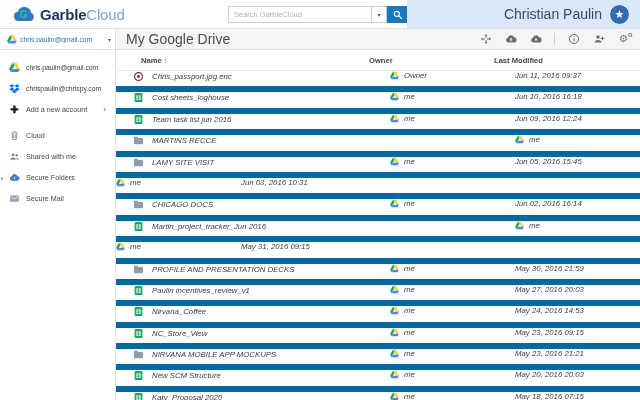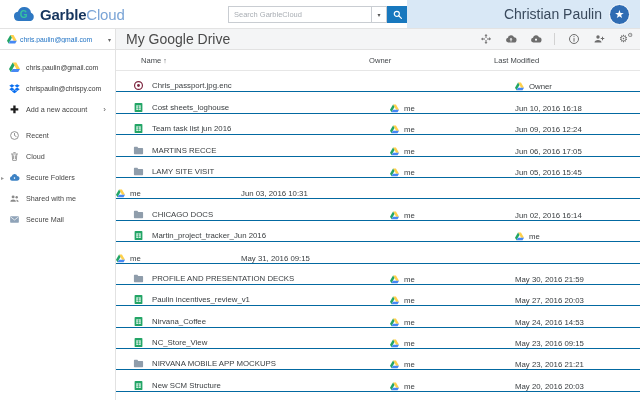--- a/index.html
+++ b/index.html
@@ -53,29 +53,29 @@
              display:flex;align-items:center;padding:0 10px;}
   .crumb{font-size:14px;color:#4a4a4a;}
   .crumb-tools{margin-left:auto;display:flex;align-items:center;gap:12px;}
   .tool{width:13px;height:13px;display:flex;align-items:center;justify-content:center;color:#6d6d6d;cursor:pointer;position:relative;}
   .tool svg{width:12px;height:12px;}
   .tools-sep{width:1px;height:12px;background:#d2d2d2;}
   .gear-glyph{font-size:10px;line-height:1;color:#6d6d6d;}
   .gear-small{position:absolute;top:-2px;right:-3px;font-size:6px;color:#6d6d6d;}
 
   .thead{height:20px;flex:0 0 auto;display:flex;align-items:center;border-bottom:1px solid #e6e6e6;
-         font-size:7.6px;font-weight:normal;color:#44484c;background:#fff;}
+         font-size:7.6px;font-weight:bold;color:#44484c;background:#fff;}
   .col-name{flex:1;min-width:0;display:flex;align-items:center;gap:2px;padding-left:25px;box-sizing:border-box;}
   .col-owner{width:125px;flex:0 0 auto;}
   .col-mod{width:146px;flex:0 0 auto;}
   .sort-arrow{font-size:7px;color:#44484c;}
 
   .rows{flex:1;overflow:hidden;background:#fff;}
-  .row{height:21.4px;box-sizing:border-box;display:flex;align-items:flex-end;border-bottom:1px solid #0369a1;
-       font-size:7.8px;color:#3c4043;cursor:pointer;background:#fff;}
+  .row{height:21.4px;box-sizing:border-box;display:flex;align-items:flex-start;border-bottom:6px solid #0369a1;
+       font-size:7.8px;color:#3c4043;cursor:pointer;background:#fff;font-style:italic;}
   .cell-name{flex:1;min-width:0;display:flex;align-items:center;gap:8px;padding-left:17px;box-sizing:border-box;
              white-space:nowrap;overflow:hidden;}
   .file-icon{width:11px;height:11px;flex:0 0 auto;display:flex;}
   .file-icon svg{width:11px;height:11px;}
   .cell-owner{width:125px;flex:0 0 auto;display:flex;align-items:center;gap:5px;}
   .owner-drive{width:9px;height:9px;flex:0 0 auto;display:flex;}
   .owner-drive svg{width:9px;height:9px;}
   .cell-mod{width:125px;flex:0 0 auto;color:#3c4043;}
 </style>
 </head>
@@ -147,54 +147,45 @@
           <span class="acct-email">chrispaulin@chrispy.com</span>
         </div>
         <div class="side-item">
           <span class="add-plus">✚</span>
           <span>Add a new account</span>
           <span class="add-chevron">›</span>
         </div>
         <div class="group-gap"></div>
         <div class="side-item">
           <span class="sicon">
-            <svg viewBox="0 0 24 24" fill="none" stroke="#8a8a8a" stroke-width="2">
-                <circle cx="12" cy="12" r="8.5"></circle>
-                <path d="M12 7.5V12l3.5 2" stroke-linecap="round"></path>
-              </svg>
-          </span>
-          <span>Recent</span>
-        </div>
-        <div class="side-item">
-          <span class="sicon">
             <svg viewBox="0 0 24 24" fill="none" stroke="#8a8a8a" stroke-width="1.8">
                 <path d="M4.5 6.5h15M9.5 3.5h5M7 6.5l1 14h8l1-14M10 9.5v8M14 9.5v8"></path>
               </svg>
           </span>
           <span>Cloud</span>
+        </div>
+        <div class="side-item">
+          <span class="sicon">
+            <svg viewBox="0 0 24 24" fill="#8a8a8a">
+                <circle cx="9" cy="8.5" r="3.2"></circle>
+                <circle cx="16.8" cy="9.2" r="2.6"></circle>
+                <path d="M3 19c0-3 2.8-4.8 6-4.8s6 1.8 6 4.8zM16 14.6c2.7.2 5 1.7 5 4.4h-4"></path>
+              </svg>
+          </span>
+          <span>Shared with me</span>
         </div>
         <div class="side-item">
           <span class="expand-marker">▸</span>
           <span class="sicon">
             <svg viewBox="0 0 24 24" fill="#3d82c4">
                 <path d="M6.5 19a4.8 4.8 0 0 1-.5-9.5A6.2 6.2 0 0 1 18 8.6 4.4 4.4 0 0 1 17.8 19z"></path>
                 <circle cx="12" cy="13.3" r="1.7" fill="#fff"></circle>
               </svg>
           </span>
           <span>Secure Folders</span>
-        </div>
-        <div class="side-item">
-          <span class="sicon">
-            <svg viewBox="0 0 24 24" fill="#8a8a8a">
-                <circle cx="9" cy="8.5" r="3.2"></circle>
-                <circle cx="16.8" cy="9.2" r="2.6"></circle>
-                <path d="M3 19c0-3 2.8-4.8 6-4.8s6 1.8 6 4.8zM16 14.6c2.7.2 5 1.7 5 4.4h-4"></path>
-              </svg>
-          </span>
-          <span>Shared with me</span>
         </div>
         <div class="side-item">
           <span class="sicon">
             <svg viewBox="0 0 24 24">
                 <rect x="2.5" y="5" width="19" height="14" rx="1.5" fill="#8fa3b8"></rect>
                 <path d="M3.5 6.5l8.5 6.5 8.5-6.5" stroke="#fff" stroke-width="1.6" fill="none"></path>
               </svg>
           </span>
           <span>Secure Mail</span>
         </div>
@@ -267,20 +258,21 @@
     <div class="cell-owner">
       <span class="owner-drive">
         <svg viewBox="0 0 24 22">
                   <path fill="#ffd04b" d="M8.1 0h7.8L24 14.1h-7.8z"></path>
                   <path fill="#23a566" d="M8.1 0L0 14.1 3.9 21 12 6.9z"></path>
                   <path fill="#4688f4" d="M3.9 21l4-6.9H24L20.1 21z"></path>
                 </svg>
       </span>
       <span>Owner</span>
     </div>
+    <div class="cell-mod">Jun 11, 2016 09:37</div>
   </div>
           <div class="row">
     <div class="cell-name">
       <span class="file-icon">
                 <svg viewBox="0 0 24 24">
                   <rect x="3.5" y="2" width="17" height="20" rx="2" fill="#23a566"></rect>
                   <rect x="7" y="7.5" width="10" height="9.5" fill="#fff"></rect>
                   <path d="M7 10.7h10M7 13.9h10M12 7.5v9.5" stroke="#23a566" stroke-width="1.4" fill="none"></path>
                 </svg>
               </span>
@@ -333,21 +325,20 @@
     <div class="cell-owner">
       <span class="owner-drive">
         <svg viewBox="0 0 24 22">
                   <path fill="#ffd04b" d="M8.1 0h7.8L24 14.1h-7.8z"></path>
                   <path fill="#23a566" d="M8.1 0L0 14.1 3.9 21 12 6.9z"></path>
                   <path fill="#4688f4" d="M3.9 21l4-6.9H24L20.1 21z"></path>
                 </svg>
       </span>
       <span>me</span>
     </div>
-    <div class="cell-mod">Jun 06, 2016 17:05</div>
   </div>
           <div class="row">
     <div class="cell-name">
       <span class="file-icon">
                 <svg viewBox="0 0 24 24">
                   <path fill="#8f9dab" d="M2 5.5A1.5 1.5 0 0 1 3.5 4h6l2 2.5h9A1.5 1.5 0 0 1 22 8v10.5a1.5 1.5 0 0 1-1.5 1.5h-17A1.5 1.5 0 0 1 2 18.5z"></path>
                 </svg>
               </span>
       <span>LAMY SITE VISIT</span>
     </div>

